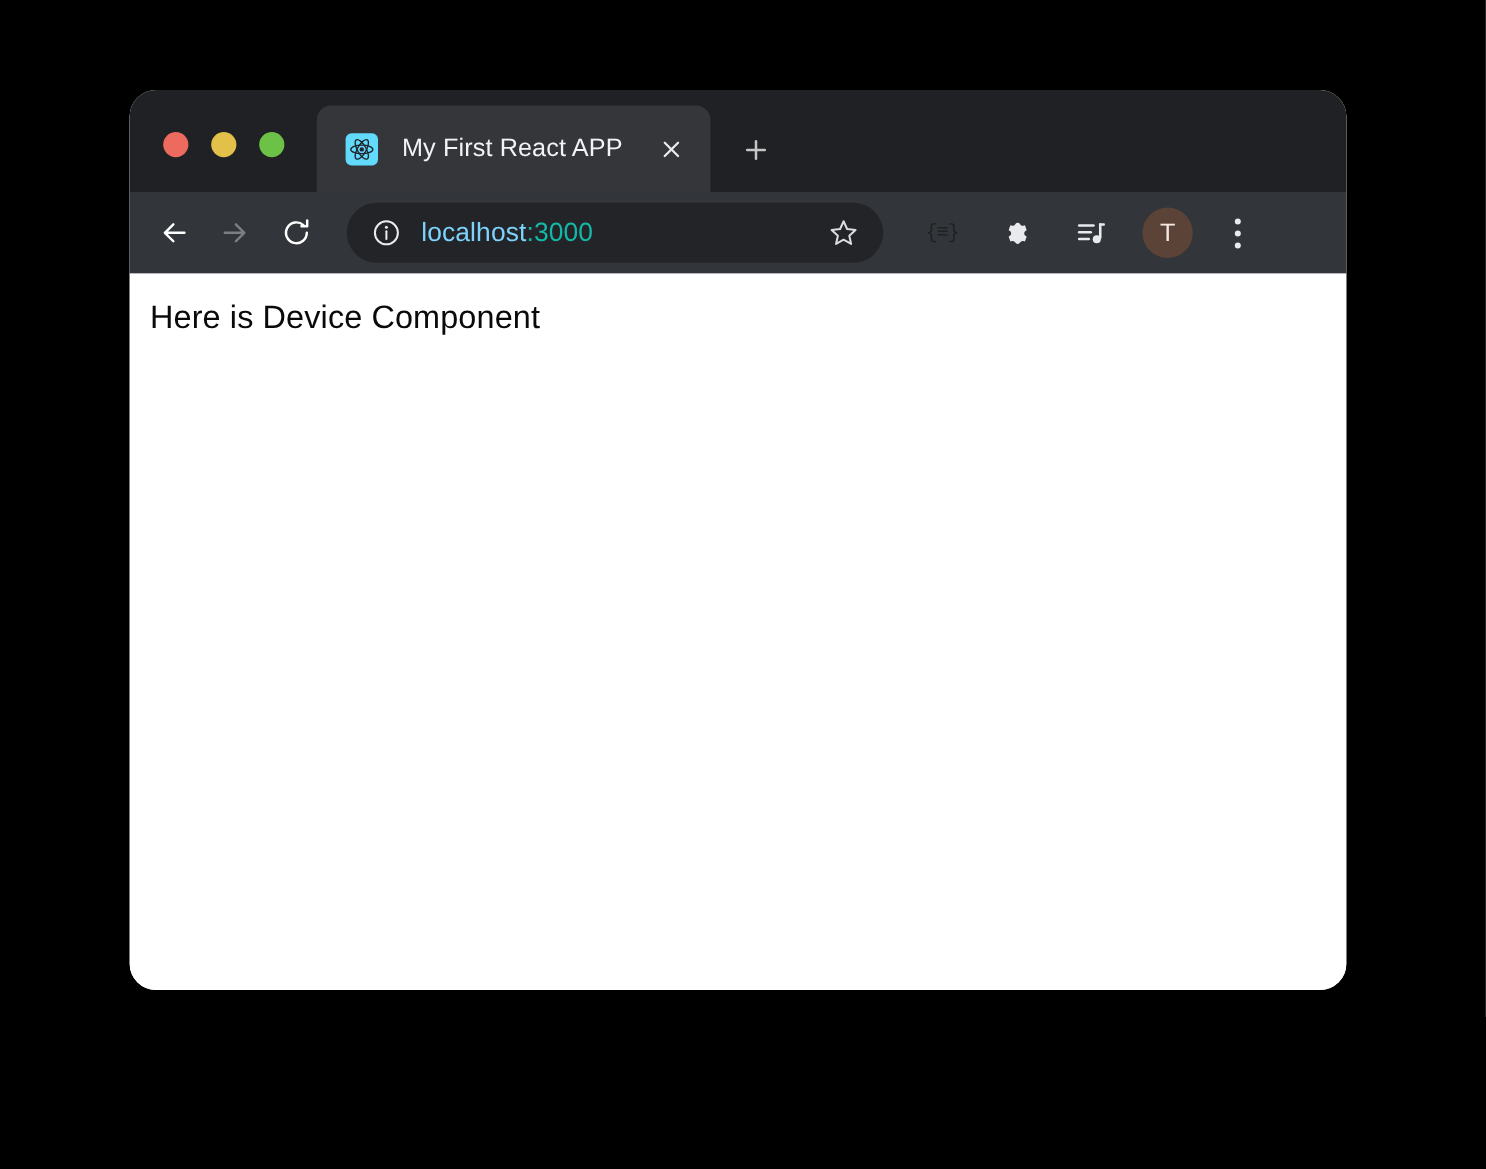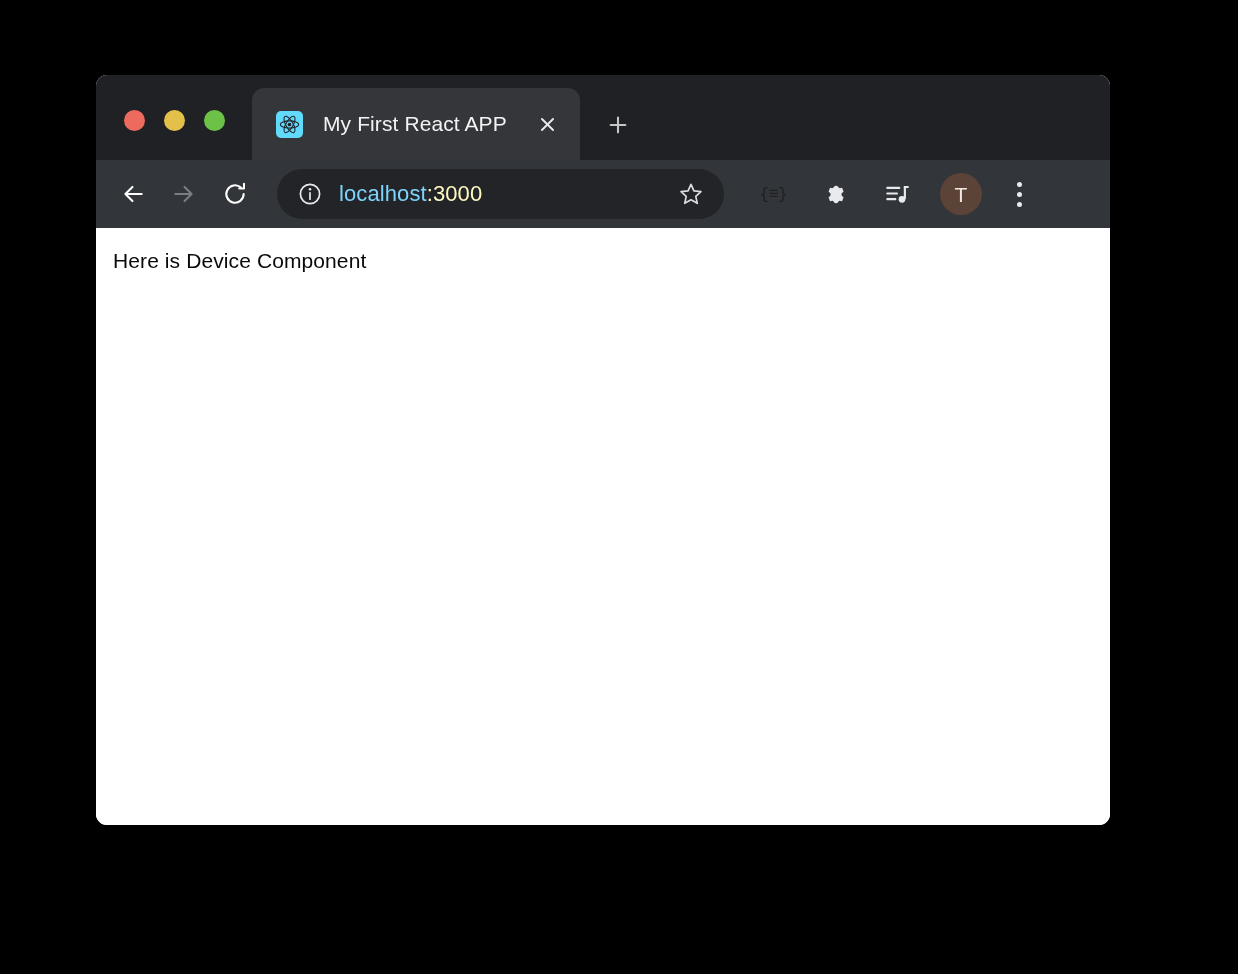--- a/index.html
+++ b/index.html
@@ -9,25 +9,25 @@
     width: 1238px;
     height: 974px;
     background: #000000;
     font-family: "Liberation Sans", sans-serif;
     overflow: hidden;
   }
 
   
   .browser-window {
     position: absolute;
-    left: 96px;
+    left: 108px;
     top: 75px;
     width: 1014px;
     height: 750px;
-    border-radius: 11px;
+    border-radius: 22px;
     overflow: hidden;
     background: #ffffff;
     display: flex;
     flex-direction: column;
   }
 
   
   .tab-strip {
     position: relative;
     height: 85px;
@@ -159,21 +159,21 @@
 
   .omnibox-url {
     margin-left: 16px;
     font-size: 22px;
     letter-spacing: 0.1px;
     white-space: nowrap;
     flex: 1 1 auto;
     overflow: hidden;
   }
   .url-host { color: #7dd3fc; }
-  .url-port { color: #fef9c3; }
+  .url-port { color: #14b8a6; }
 
   .bookmark-star {
     width: 34px;
     height: 34px;
     flex: 0 0 34px;
     margin-right: 16px;
     display: flex;
     align-items: center;
     justify-content: center;
   }
@@ -233,21 +233,21 @@
   }
 
   
   .page-content {
     flex: 1 1 auto;
     background: #ffffff;
     padding: 20px 0 0 17px;
   }
 
   .page-heading {
-    font-size: 21px;
+    font-size: 27px;
     color: #0a0a0a;
     font-weight: 400;
     letter-spacing: 0.1px;
     line-height: 1.2;
   }
 </style>
 </head>
 <body>
 
 <div class="browser-window">

